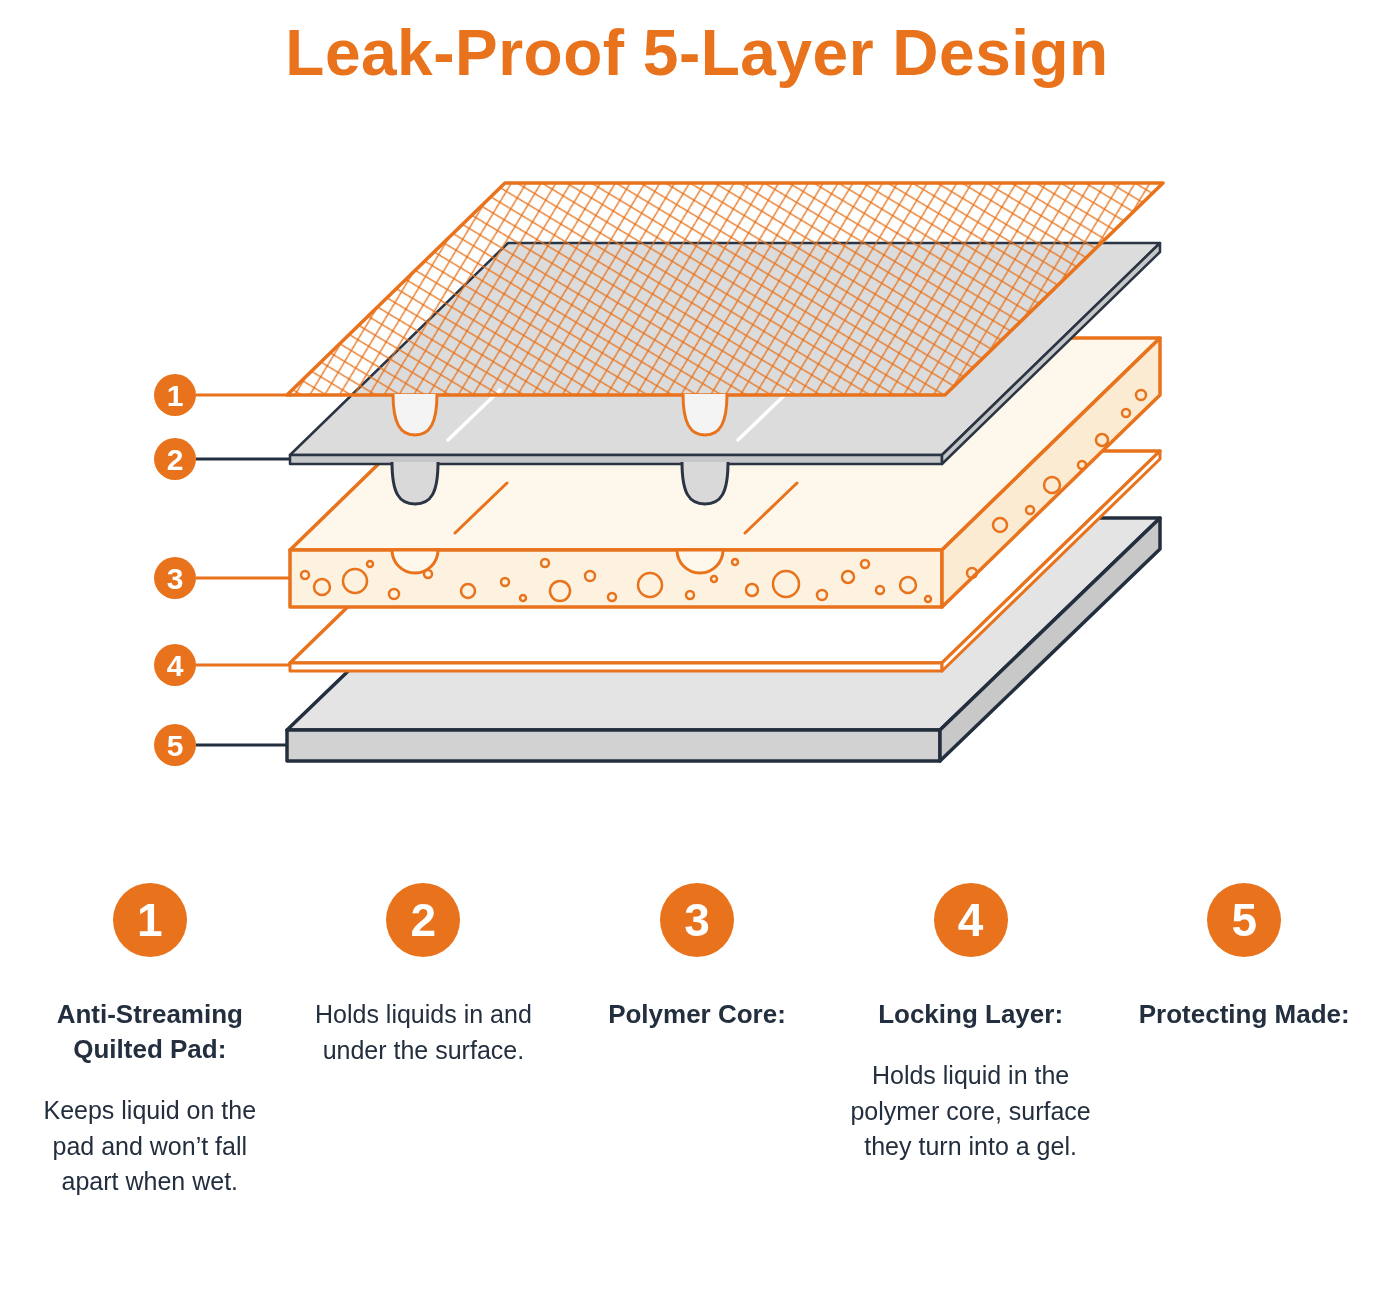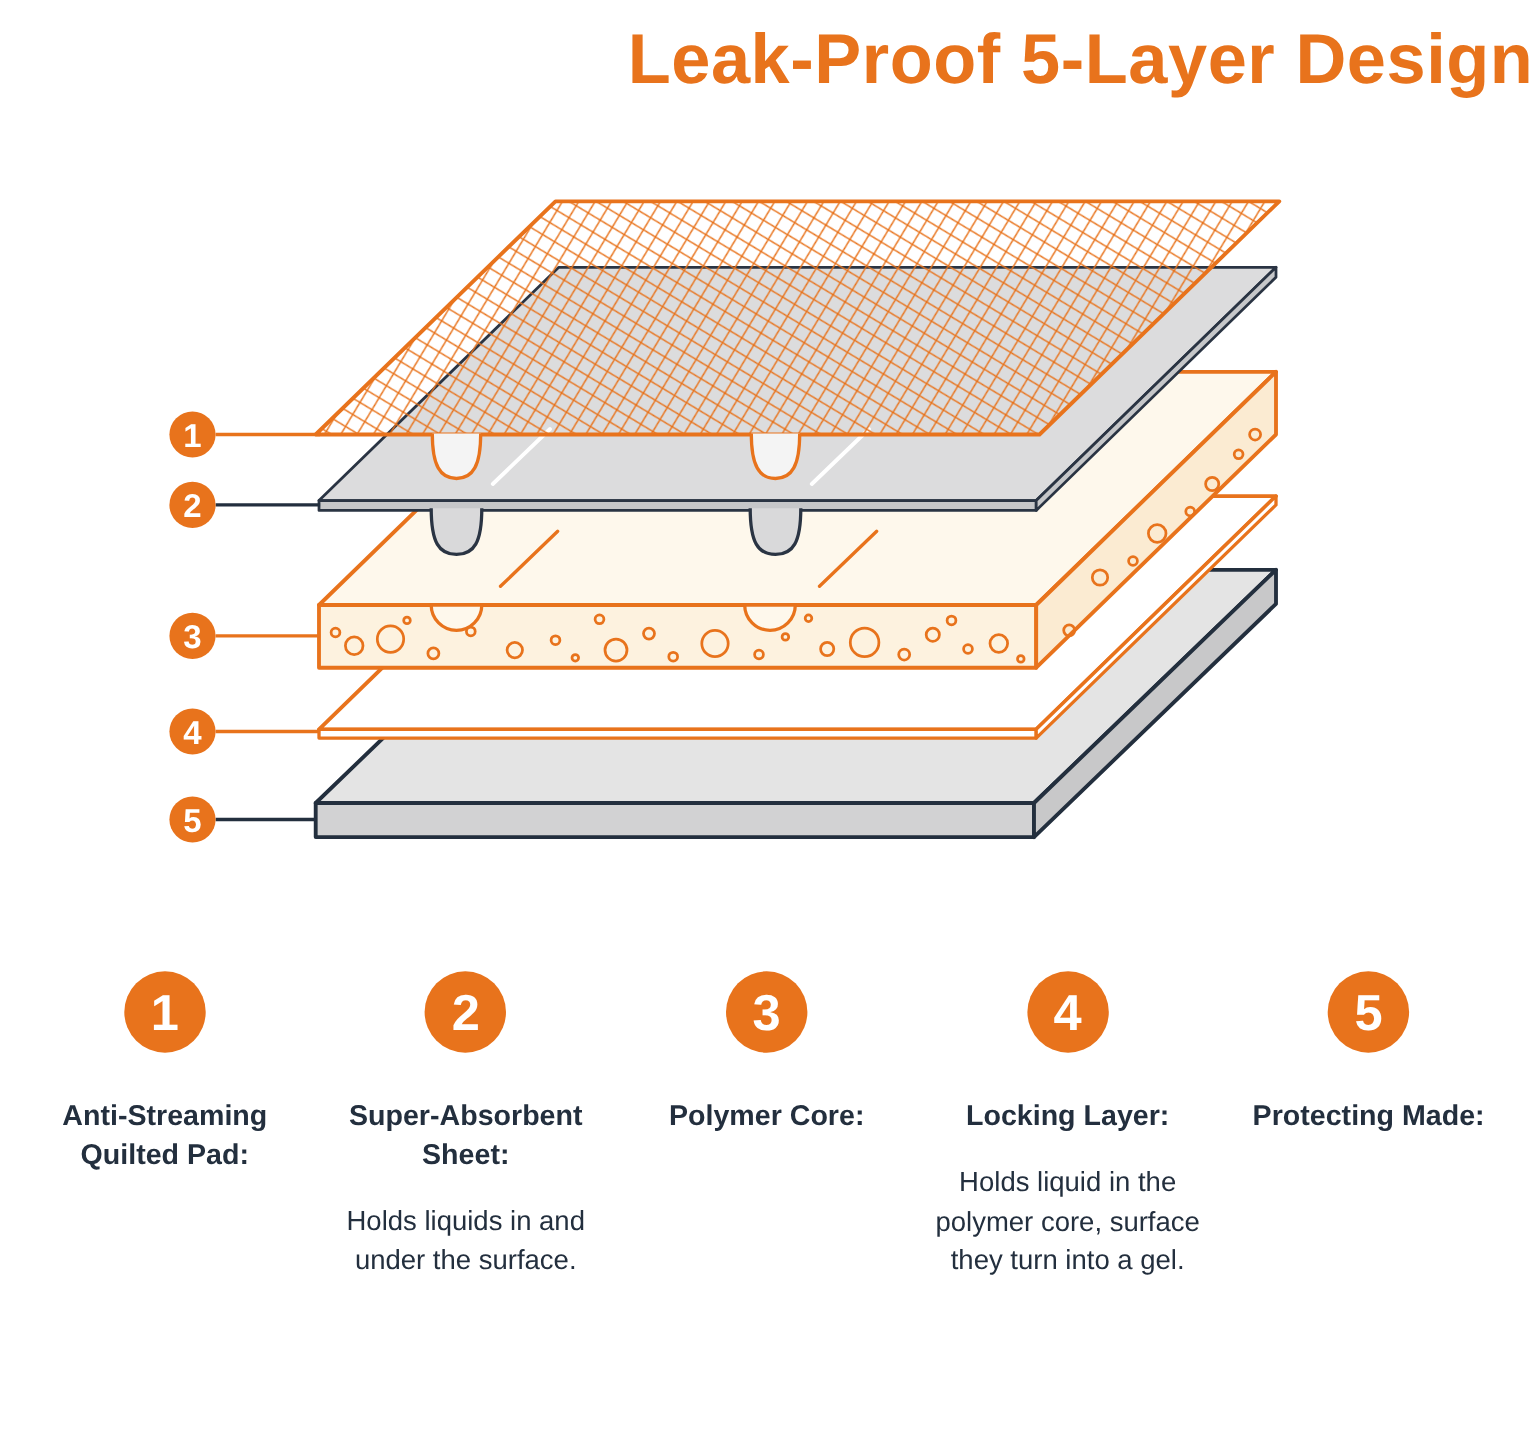--- a/index.html
+++ b/index.html
@@ -9,21 +9,21 @@
     width: 1394px;
     height: 1300px;
     overflow: hidden;
     font-family: "Liberation Sans", sans-serif;
     color: #232F3E;
   }
   .page { width: 1394px; height: 1300px; position: relative; }
 
   .title {
     margin: 12px 0 0 0;
-    text-align: right;
+    text-align: center;
     font-size: 64px;
     font-weight: 700;
     color: #E8731C;
     letter-spacing: 0.5px;
     line-height: 1.3;
   }
 
   svg.diagram { display: block; margin: 0 auto; }
 
   svg.diagram text {
@@ -189,27 +189,27 @@
     </g>
   </svg>
 
   <div class="columns">
 
     <section class="col">
       <div class="num-badge">
         <span>1</span>
       </div>
       <h2 class="col-heading">Anti-Streaming Quilted Pad:</h2>
+      <p class="col-desc">Keeps liquid on the pad and won’t fall apart when wet.</p>
     </section>
 
     <section class="col">
       <div class="num-badge">
         <span>2</span>
       </div>
-      <h2 class="col-heading">Super-Absorbent Sheet:</h2>
       <p class="col-desc">Holds liquids in and under the surface.</p>
     </section>
 
     <section class="col">
       <div class="num-badge">
         <span>3</span>
       </div>
       <h2 class="col-heading">Polymer Core:</h2>
     </section>
 

